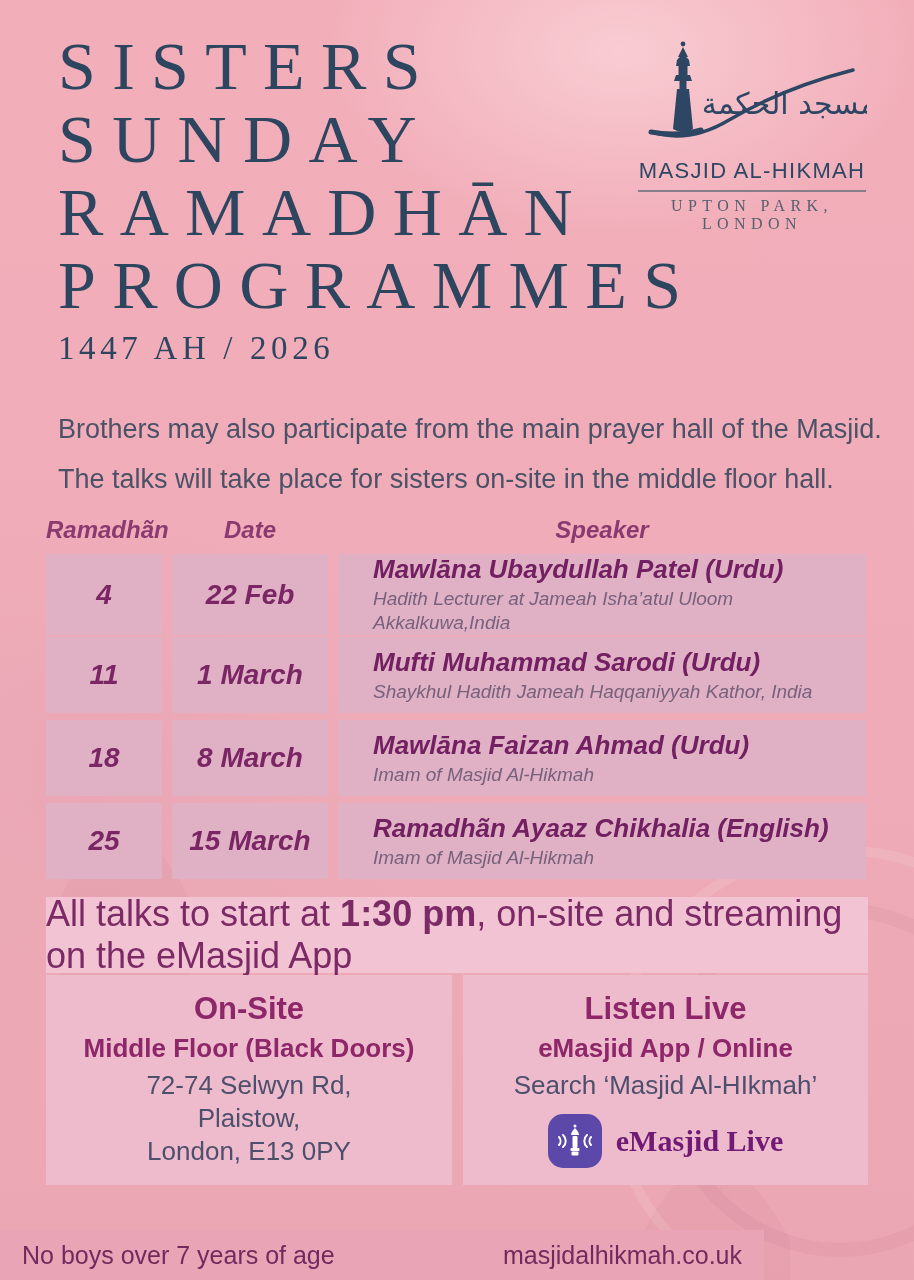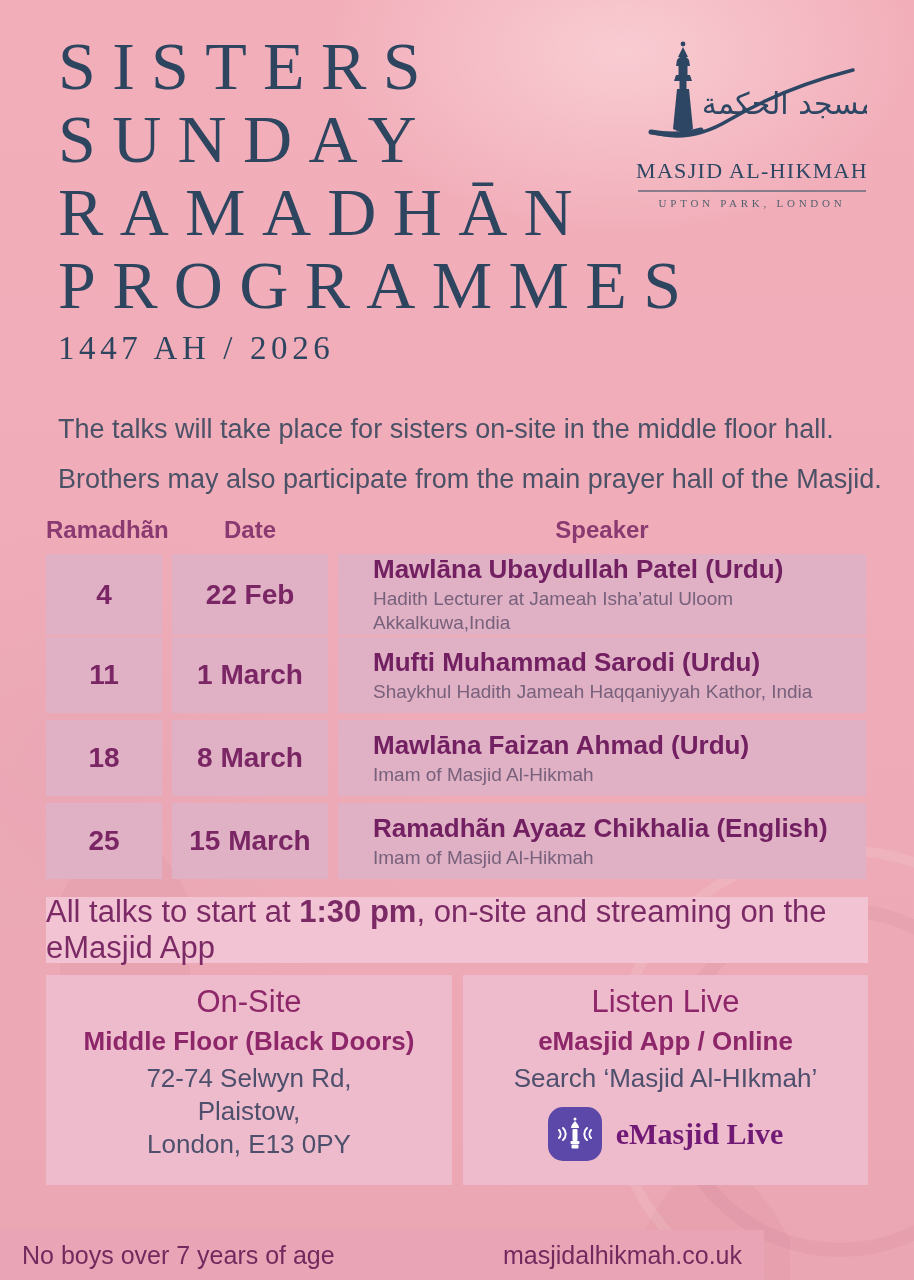--- a/index.html
+++ b/index.html
@@ -15,52 +15,52 @@
 
   
   .title-block{position:absolute;left:58px;top:30px;color:#2e4560;
     font-family:"Liberation Serif",serif;font-weight:400;}
   .title-line{font-size:68px;line-height:73px;letter-spacing:.24em;}
   .year-line{position:absolute;left:58px;top:330px;color:#2e4560;
     font-family:"Liberation Serif",serif;font-size:33px;letter-spacing:.14em;}
 
   .logo{position:absolute;left:632px;top:38px;width:240px;text-align:center;color:#2c4663;}
   .logo svg{display:block;margin:0 auto;}
-  .logo-name{font-family:Liberation Serif, serif;font-size:22px;letter-spacing:.06em;
+  .logo-name{font-family:Liberation Sans, sans-serif;font-size:22px;letter-spacing:.06em;
     color:#2c4663;margin-top:2px;white-space:nowrap;}
   .logo-rule{height:2px;background:#6b6f7e;margin:6px 6px 5px 6px;opacity:.8;}
-  .logo-sub{font-family:"Liberation Serif",serif;font-size:11px;letter-spacing:.34em;color:#55606f;}
+  .logo-sub{font-family:"Liberation Serif",serif;font-size:16px;letter-spacing:.34em;color:#55606f;}
 
   
   .intro{position:absolute;left:58px;top:404px;color:#4b5166;font-size:27px;line-height:50px;}
 
   
-  .sched{position:absolute;left:46px;top:516px;width:820px;}
+  .sched{position:absolute;left:46px;top:516px;width:820px;font-style:italic;}
   .sched-header{display:grid;grid-template-columns:116px 156px 1fr;column-gap:10px;
     color:#8a3a70;font-weight:700;font-size:24px;margin-bottom:10px;}
   .sched-header .h1,.sched-header .h2,.sched-header .h3{text-align:center;}
   .srow{display:grid;grid-template-columns:116px 156px 1fr;column-gap:10px;height:76px;margin-bottom:7px;}
   .cell{background:#e0b0c5;}
   .c-num,.c-date{display:flex;align-items:center;justify-content:center;
     color:#7b2664;font-weight:700;font-size:28px;}
   .c-speaker{display:flex;flex-direction:column;justify-content:center;padding-left:35px;}
   .sp-name{color:#722061;font-weight:700;font-size:26px;line-height:30px;}
   .sp-detail{color:#77617b;font-size:19px;line-height:24px;margin-top:3px;}
 
   
-  .banner{position:absolute;left:46px;top:897px;width:822px;height:66px;background:#f2c4d3;
+  .banner{position:absolute;left:46px;top:897px;width:822px;height:76px;background:#f2c4d3;
     display:flex;align-items:center;justify-content:center;
-    color:#7c2a66;font-size:31px;}
+    color:#7c2a66;font-size:36px;}
   .banner b{font-weight:700;}
 
   
   .box{position:absolute;top:975px;height:210px;background:#eebbcc;text-align:center;}
   .box-onsite{left:46px;width:406px;}
   .box-listen{left:463px;width:405px;}
-  .box-title{color:#8e2769;font-weight:400;font-size:31px;margin-top:9px;line-height:36px;}
+  .box-title{color:#8e2769;font-weight:700;font-size:31px;margin-top:16px;line-height:36px;}
   .box-sub{color:#8e2769;font-weight:700;font-size:26px;line-height:34px;margin-top:4px;}
   .box-text{color:#4e4f6c;font-size:26px;line-height:33px;margin-top:4px;}
   .applogo-row{display:flex;align-items:center;justify-content:center;margin-top:12px;gap:14px;}
   .app-icon{width:54px;height:54px;border-radius:15px;background:#5b48a8;
     display:flex;align-items:center;justify-content:center;}
   .app-name{font-family:"Liberation Serif",serif;font-weight:700;font-size:30px;color:#701a75;}
 
   
   .footer{position:absolute;left:0;top:1230px;width:764px;height:50px;background:#e9a5b6;
     display:flex;align-items:center;justify-content:space-between;
@@ -100,22 +100,22 @@
       <path d="M14 94 Q52 106 92 82 Q146 50 216 32" fill="none" stroke="#2c4663" stroke-width="3.4" stroke-linecap="round"></path>
       <path d="M14 94 Q40 99 64 92" fill="none" stroke="#2c4663" stroke-width="5" stroke-linecap="round"></path>
       <text x="152" y="76" text-anchor="middle" font-family="DejaVu Sans, sans-serif" font-size="30" fill="#2c4663">مسجد الحكمة</text>
     </svg>
     <div class="logo-name">MASJID AL-HIKMAH</div>
     <div class="logo-rule"></div>
     <div class="logo-sub">UPTON PARK, LONDON</div>
   </div>
 
   <div class="intro">
+    <div>Brothers may also participate from the main prayer hall of the Masjid.</div>
     <div>The talks will take place for sisters on-site in the middle floor hall.</div>
-    <div>Brothers may also participate from the main prayer hall of the Masjid.</div>
   </div>
 
   <div class="sched">
     <div class="sched-header">
       <div class="h1">Ramadhãn</div>
       <div class="h2">Date</div>
       <div class="h3">Speaker</div>
     </div>
 
     <div class="srow">

